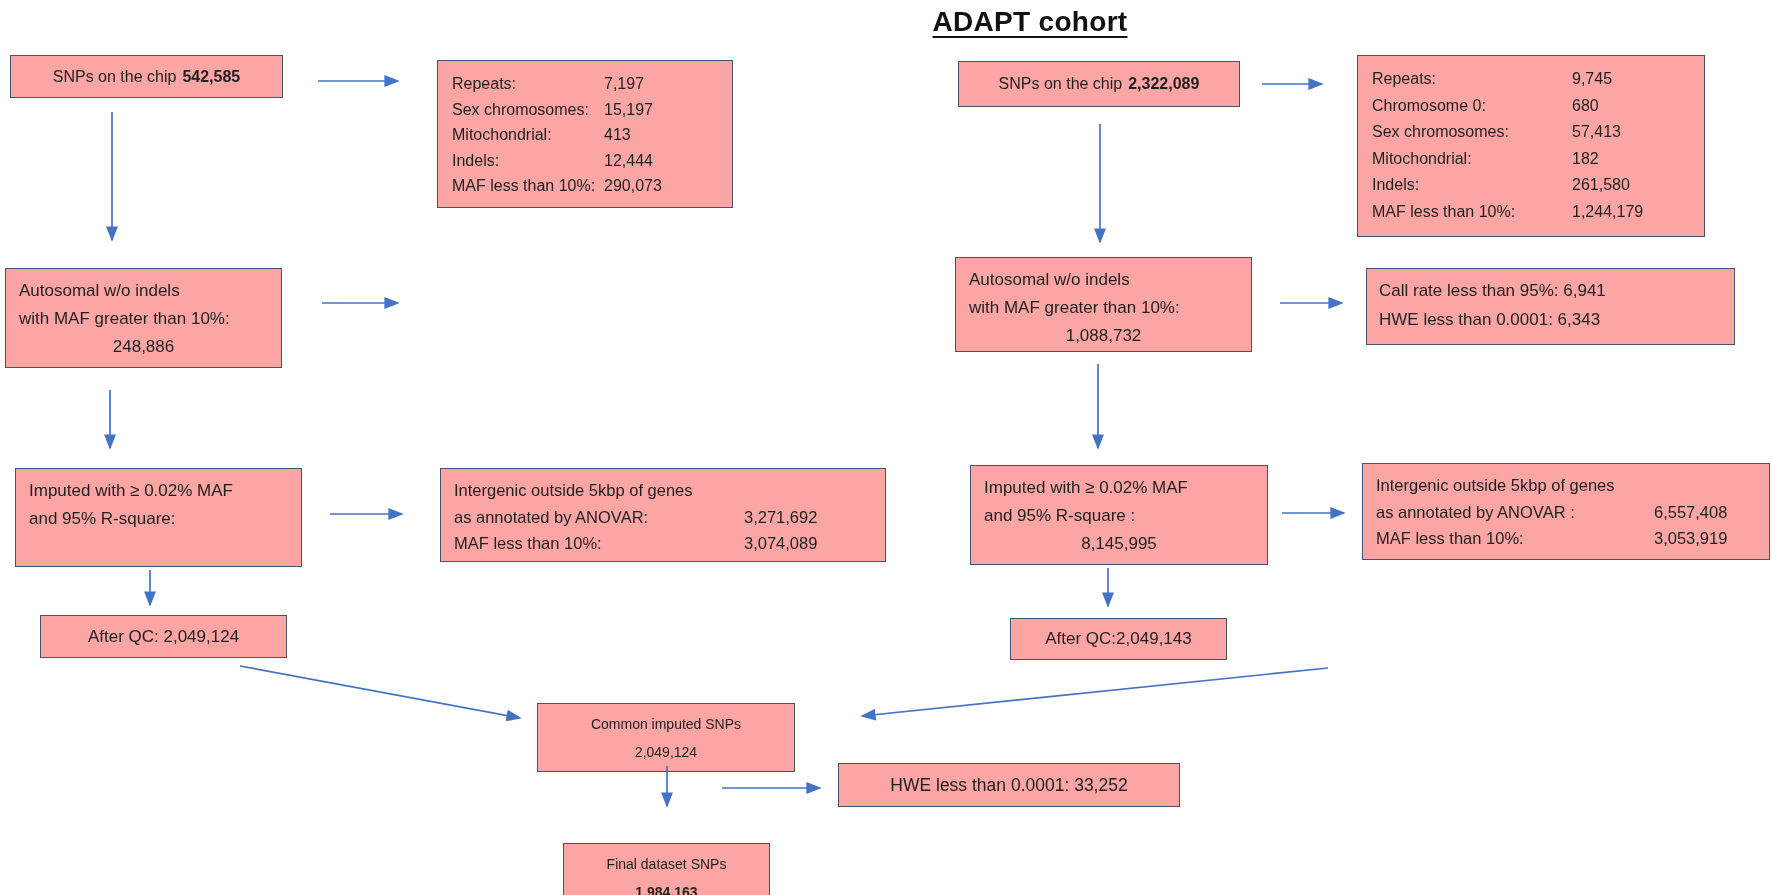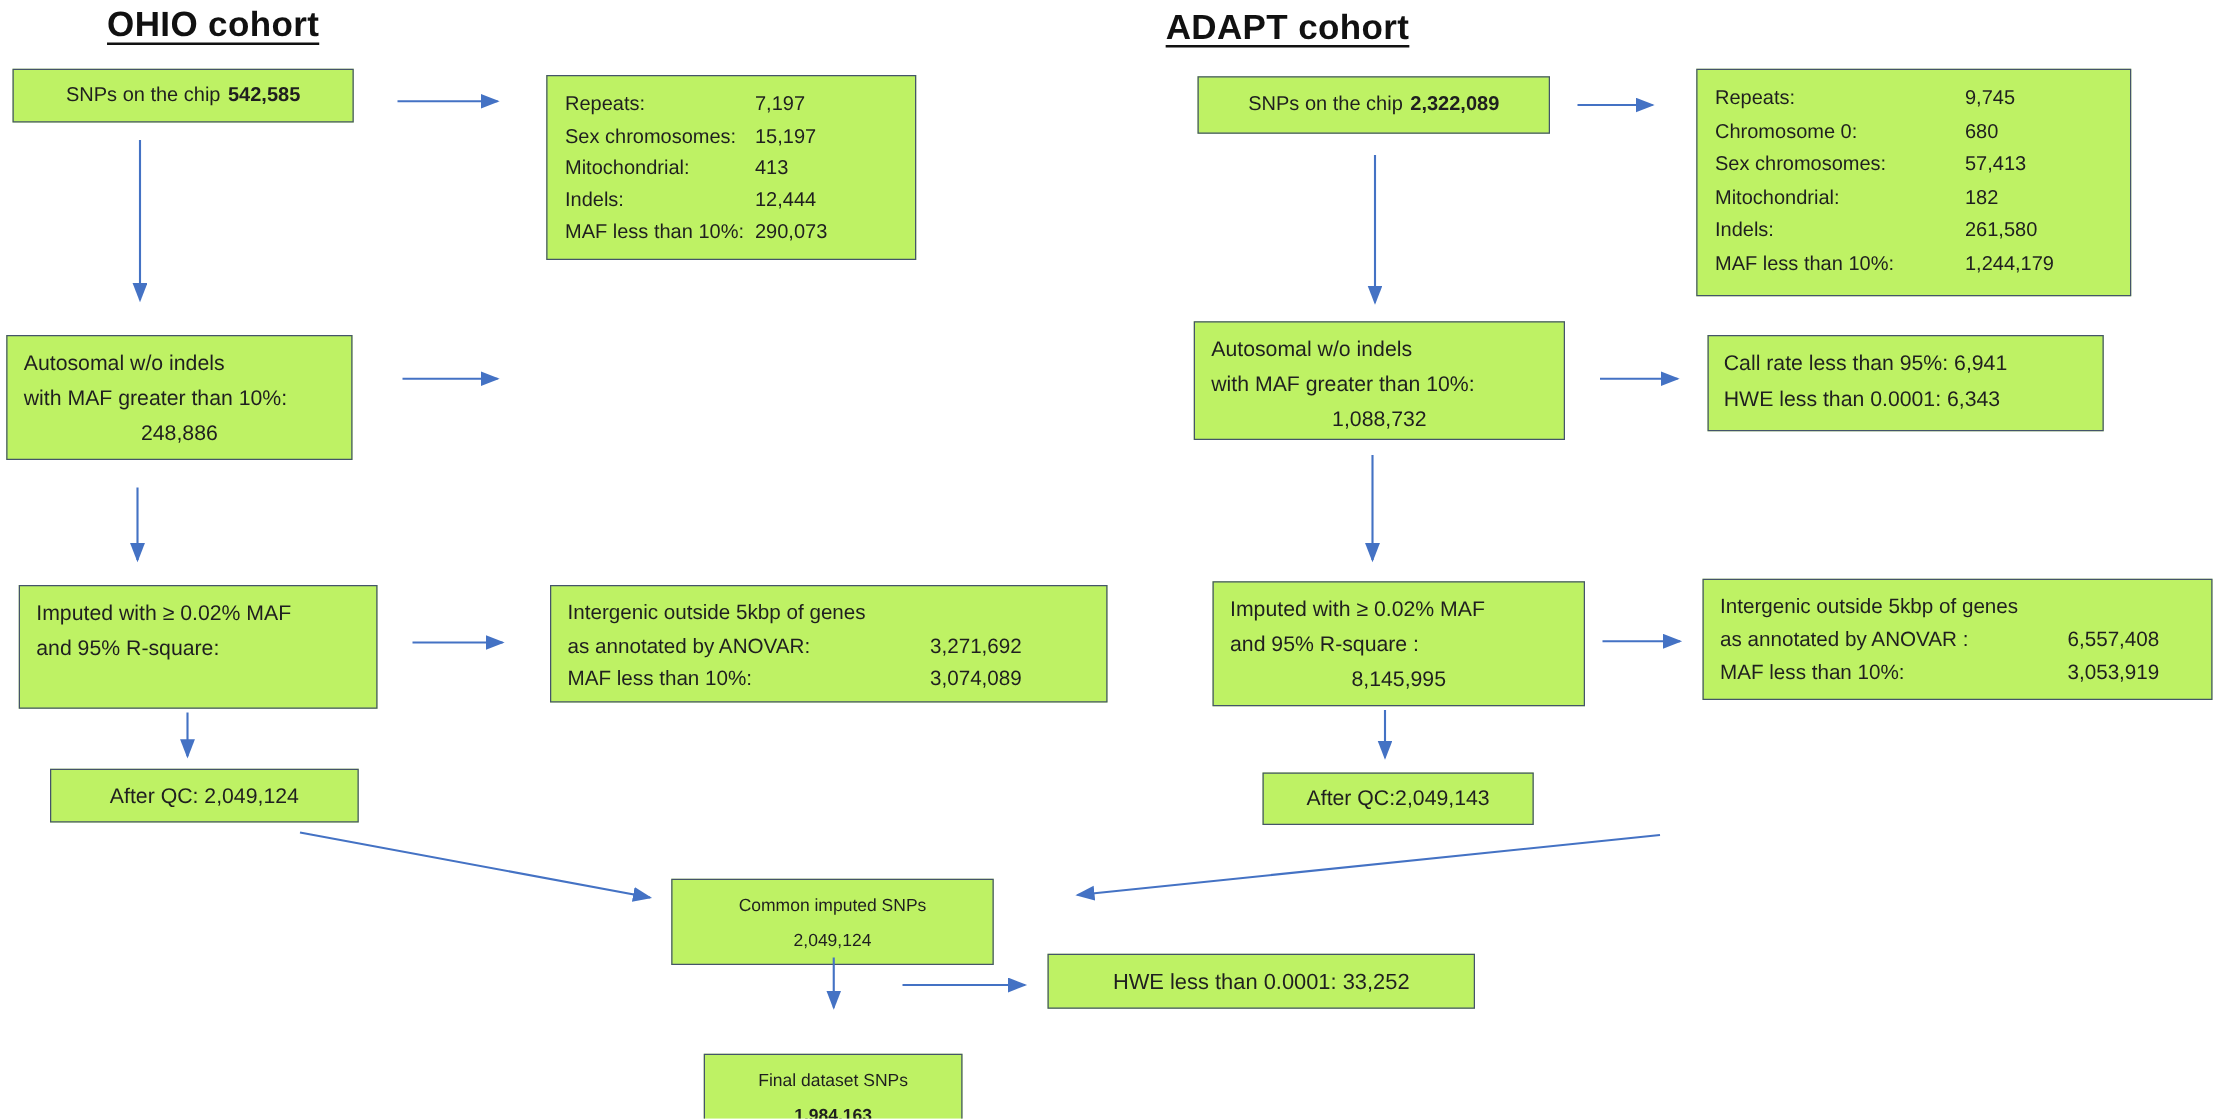--- a/index.html
+++ b/index.html
@@ -1,21 +1,21 @@
 <!DOCTYPE html>
 <html><head>
 <meta charset="utf-8">
 <style>
   html,body{margin:0;padding:0;background:#fff;}
   .canvas{
     position:relative;width:1772px;height:895px;background:#ffffff;
     font-family:"Liberation Sans",sans-serif;color:#1f1f1f;overflow:hidden;
   }
   .box{
-    position:absolute;border:1.8px solid #44546a;background:#bef264;
+    position:absolute;border:1.8px solid #44546a;background:#fca5a5;
     box-sizing:border-box;
   }
   .cohort-title{
     position:absolute;font-weight:bold;font-size:28px;color:#111;
     text-decoration:underline;text-underline-offset:5px;text-decoration-thickness:2px;
     text-align:center;letter-spacing:.3px;
   }
   .center{text-align:center;}
   .pre{white-space:pre-wrap;}
   .chip{font-size:16px;display:flex;align-items:center;justify-content:center;gap:6px;}
@@ -38,21 +38,20 @@
   .mergebox .ln{line-height:28px;}
   .hwebox{font-size:17.5px;display:flex;align-items:center;justify-content:center;}
   svg.arrows{position:absolute;left:0;top:0;width:1772px;height:895px;pointer-events:none;}
   svg.arrows line{stroke:#4472c4;stroke-width:1.7;}
 </style>
 </head>
 <body>
 
 <div class="canvas">
 
-  <div class="cohort-title" style="left:28px;top:4px;width:285px;">OHIO cohort</div>
   <div class="cohort-title" style="left:900px;top:6px;width:260px;">ADAPT cohort</div>
 
   <div class="box chip" style="left:10px;top:55px;width:273px;height:43px;">
     <span>SNPs on the chip</span>
     <b>542,585</b>
   </div>
 
   <div class="box listbox ohio-excl" style="left:437px;top:60px;width:296px;height:148px;">
     <div class="row">
       <span>Repeats:</span>
@@ -133,21 +132,21 @@
       <span>1,244,179</span>
     </div>
   </div>
 
   <div class="box threeline" style="left:955px;top:257px;width:297px;height:95px;">
     <div class="ln">Autosomal w/o indels</div>
     <div class="ln">with MAF greater than 10%:</div>
     <div class="ln center">1,088,732</div>
   </div>
 
-  <div class="box twoline" style="left:1366px;top:268px;width:317px;height:77px;">
+  <div class="box twoline" style="left:1366px;top:268px;width:369px;height:77px;">
     <div class="ln pre">Call rate less than 95%: 6,941</div>
     <div class="ln pre">HWE less than 0.0001: 6,343</div>
   </div>
 
   <div class="box threeline" style="left:970px;top:465px;width:298px;height:100px;">
     <div class="ln">Imputed with ≥ 0.02% MAF</div>
     <div class="ln">and 95% R-square :</div>
     <div class="ln center">8,145,995</div>
   </div>
 

